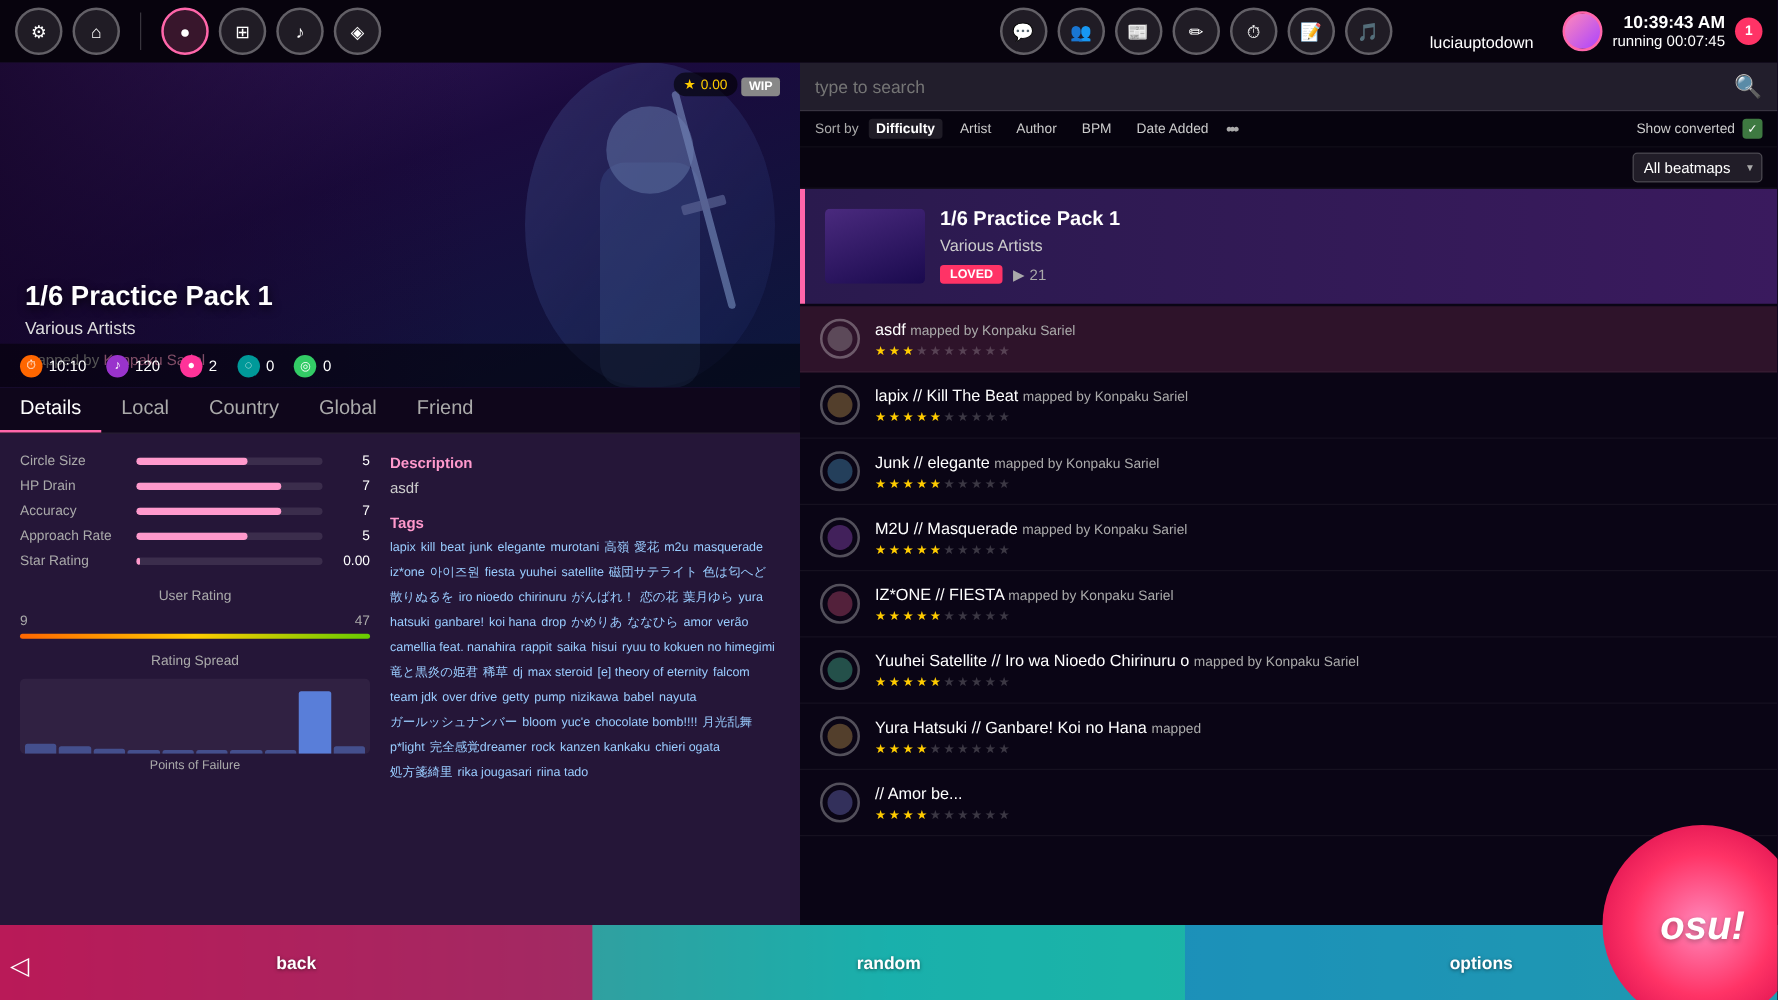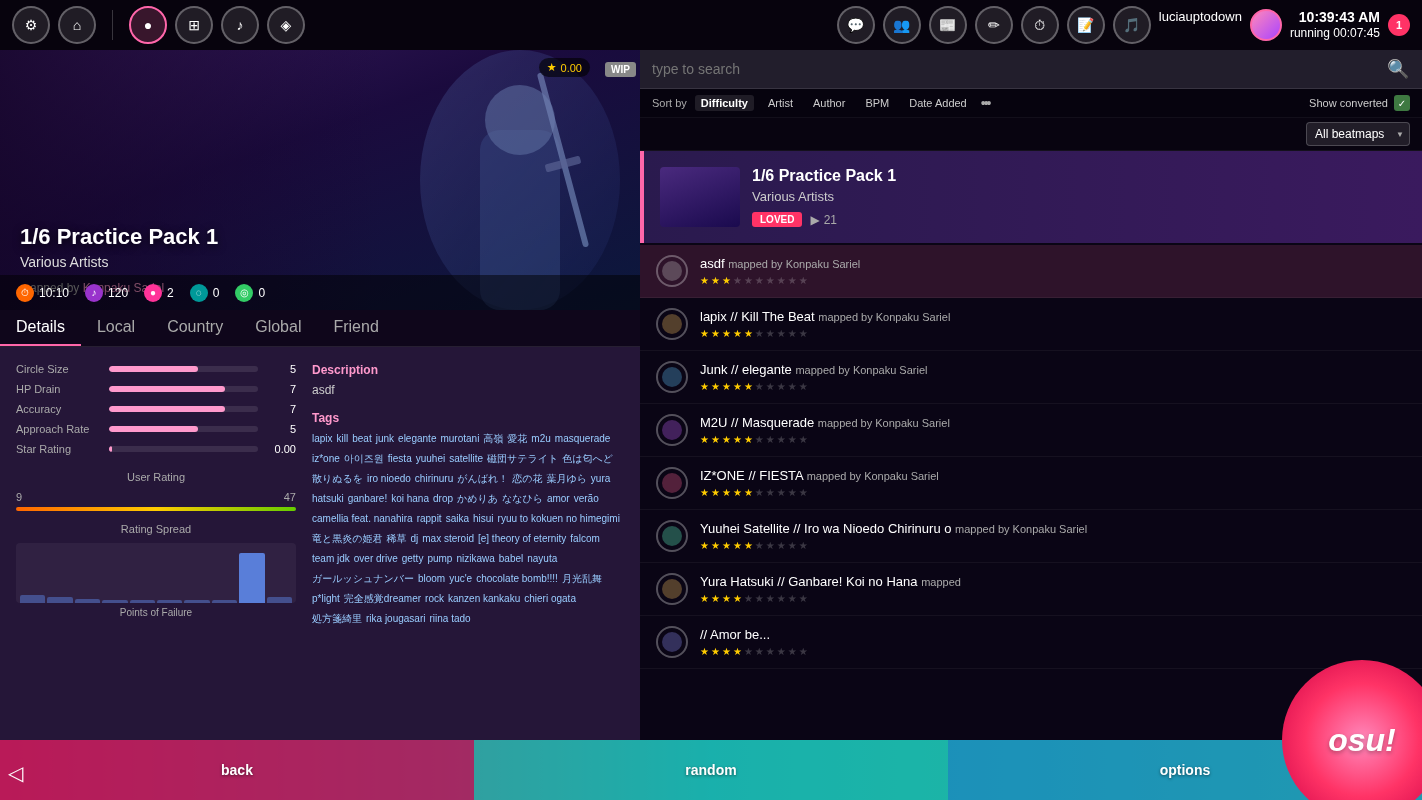--- a/index.html
+++ b/index.html
@@ -53,24 +53,25 @@
     }
     .nav-icons-right {
       margin-left: auto;
       display: flex;
       align-items: center;
       gap: 8px;
       padding: 0 12px;
     }
     .user-info {
       display: flex;
-      align-items: flex-start;
-      gap: 8px;
+      align-items: flex-end;
+      gap: 23px;
       color: #fff;
       font-size: 13px;
+      margin-left: 22px;
     }
     .avatar {
       width: 32px;
       height: 32px;
       border-radius: 50%;
       background: linear-gradient(135deg, #ff88bb, #aa44ff);
       border: 2px solid #ff66aa;
     }
     .time-display {
       color: #fff;
@@ -116,21 +117,21 @@
       opacity: 0.9;
     }
     .banner-overlay {
       position: absolute;
       inset: 0;
       background: linear-gradient(to right, rgba(20,5,40,0.8) 0%, transparent 60%);
     }
     .wip-badge {
       position: absolute;
       top: 12px;
-      right: 4px;
+      right: 16px;
       background: #888;
       color: #fff;
       font-size: 10px;
       padding: 2px 6px;
       border-radius: 3px;
       font-weight: bold;
     }
     .score-badge {
       position: absolute;
       top: 8px;

